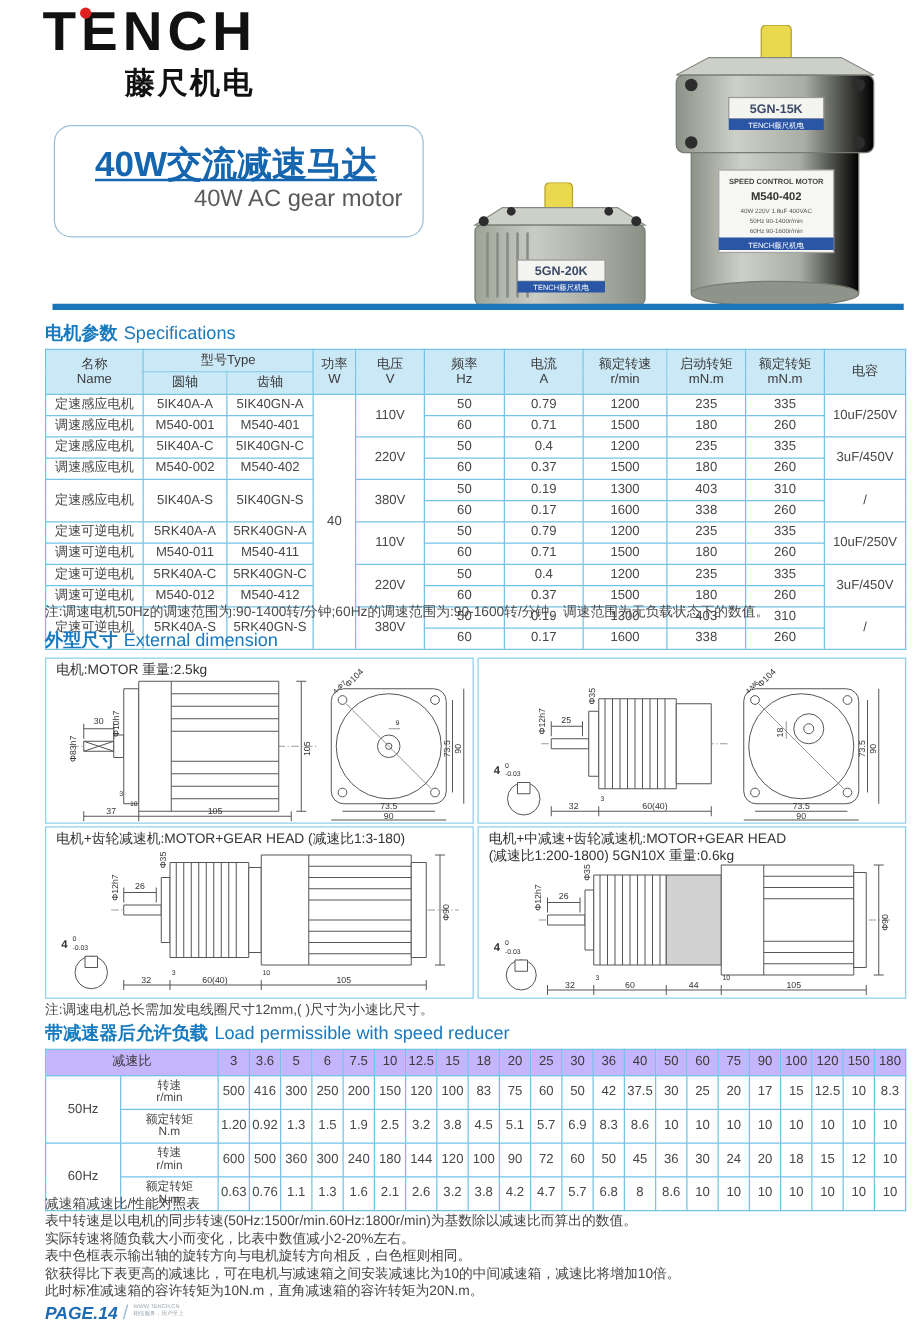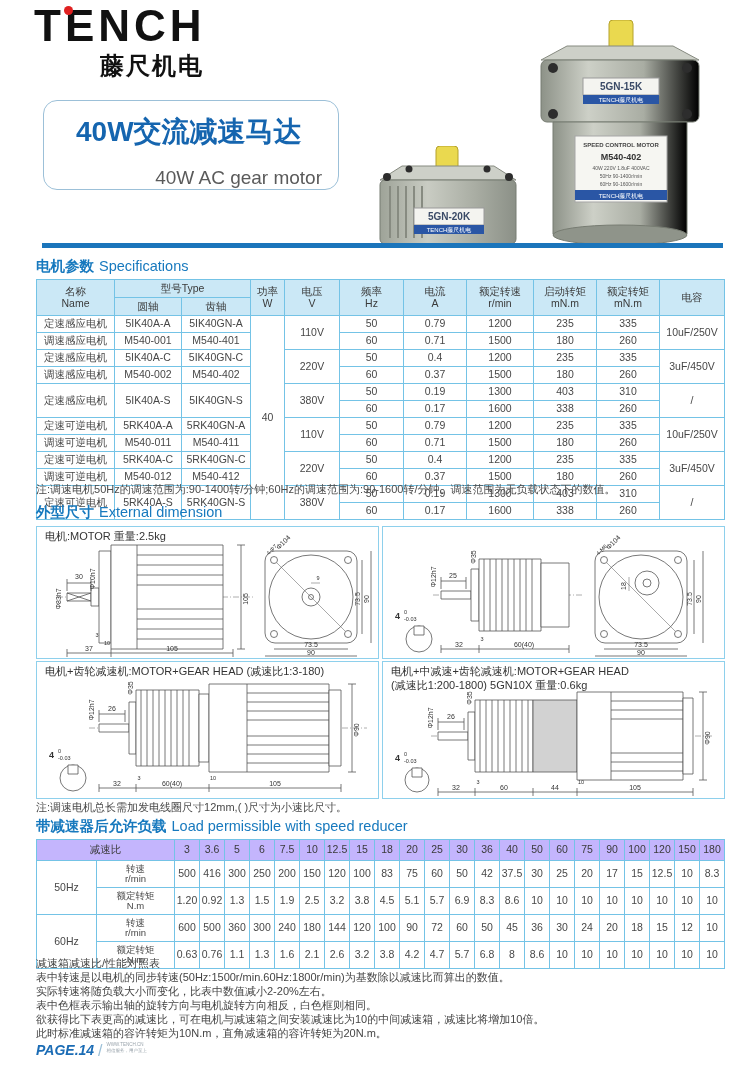--- a/index.html
+++ b/index.html
@@ -5,22 +5,22 @@
   html,body{margin:0;padding:0;background:#fff;}
   body{font-family:"Liberation Sans","DejaVu Sans",sans-serif;}
   #page{position:relative;width:731px;height:1075px;background:#fff;overflow:hidden;}
   .abs{position:absolute;}
   
   .logo-word{font-weight:bold;font-size:44px;letter-spacing:4px;color:#111;line-height:1;}
   .logo-cn{font-weight:bold;font-size:24px;color:#111;letter-spacing:2px;}
   .logo-dot{width:9px;height:9px;border-radius:50%;background:#e02020;}
   
   .banner{border:1.5px solid #9cc0d8;border-radius:14px;}
-  .banner-cn{font-size:28px;font-weight:bold;color:#1565af;}
-  .banner-en{font-size:19px;color:#5a5a5a;margin-top:18px;}
+  .banner-cn{font-size:28px;font-weight:bold;color:#1565af;text-decoration:underline;}
+  .banner-en{font-size:19px;color:#5a5a5a;}
   .blue-line{background:#1b75bb;}
   
   .sec-h{font-size:14.5px;color:#1779be;white-space:nowrap;}
   .sec-h .cn{font-weight:bold;margin-right:5px;}
   
   table{border-collapse:collapse;table-layout:fixed;}
   .spec{width:689px;}
   .spec td{border:1px solid #74c3e6;text-align:center;vertical-align:middle;font-size:10.5px;color:#474747;height:16px;padding:0 1px;line-height:1.12;overflow:hidden;}
   .spec tr.h td{background:#cbe8f6;color:#3a3a3a;height:17px;}
   .note{font-size:11px;color:#4a4a4a;}

